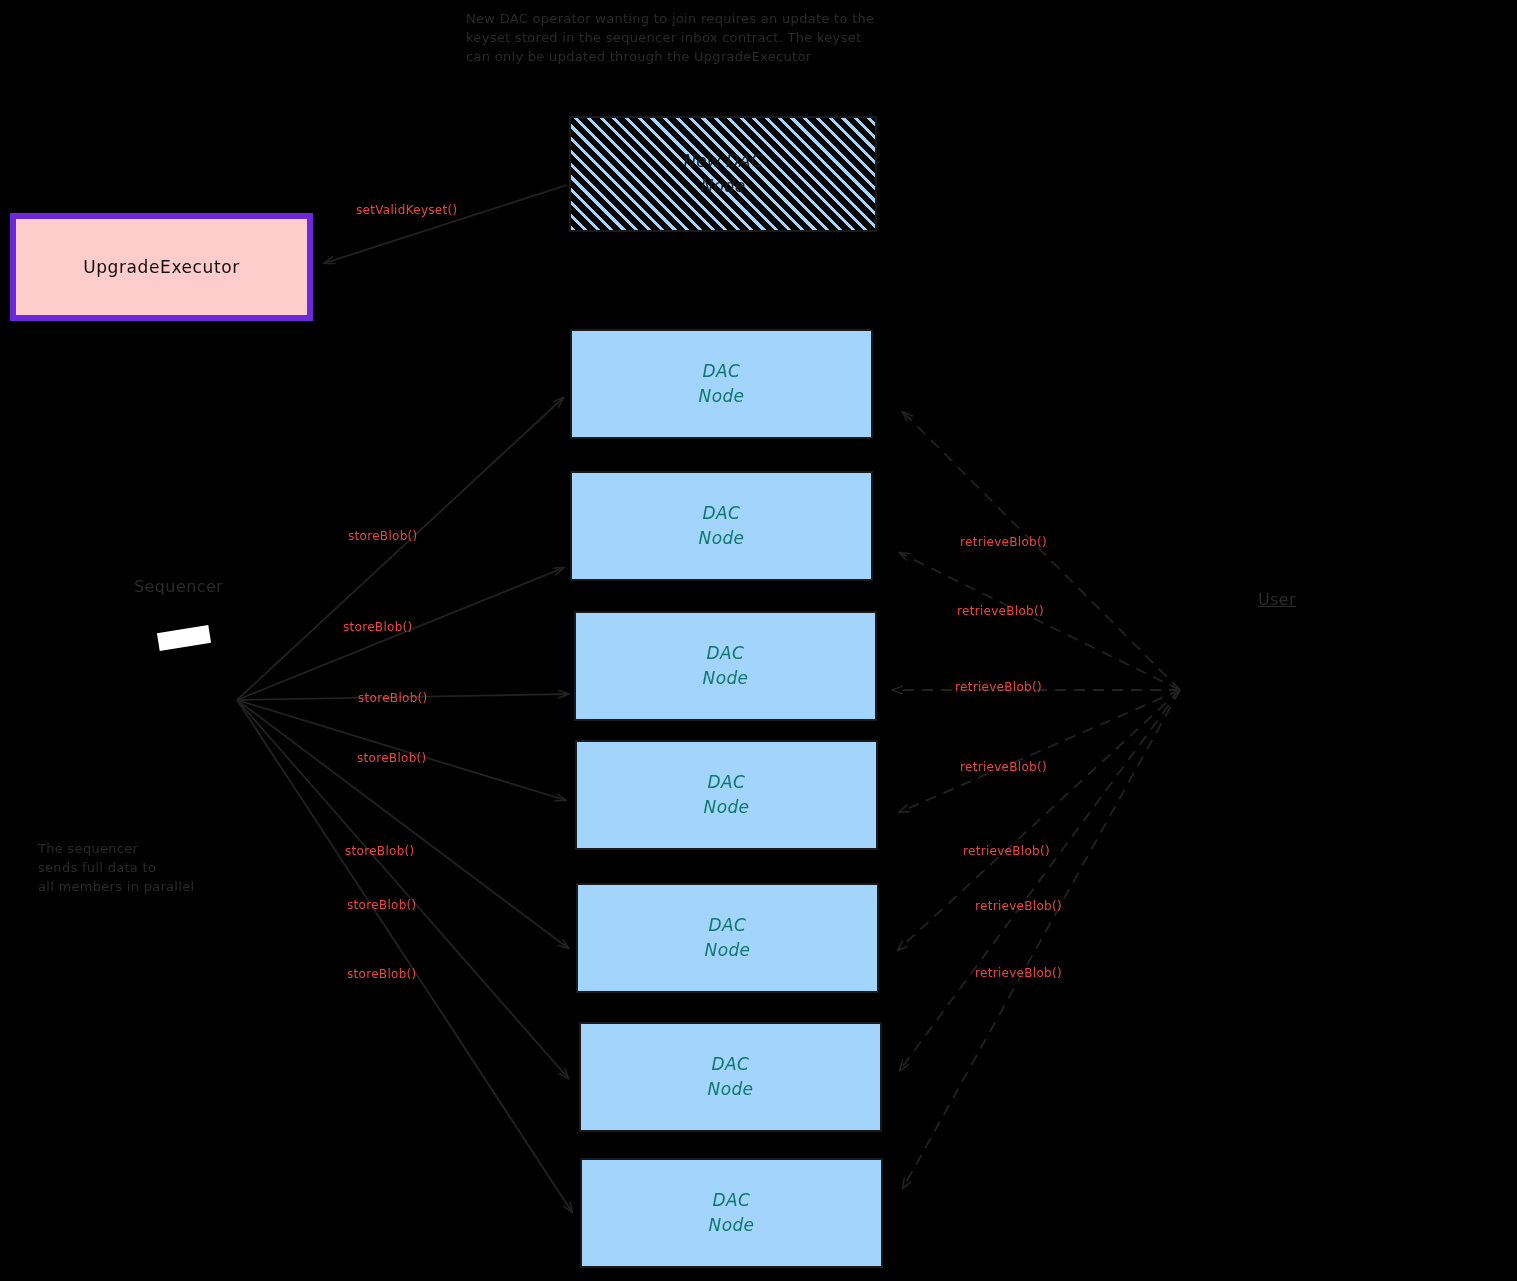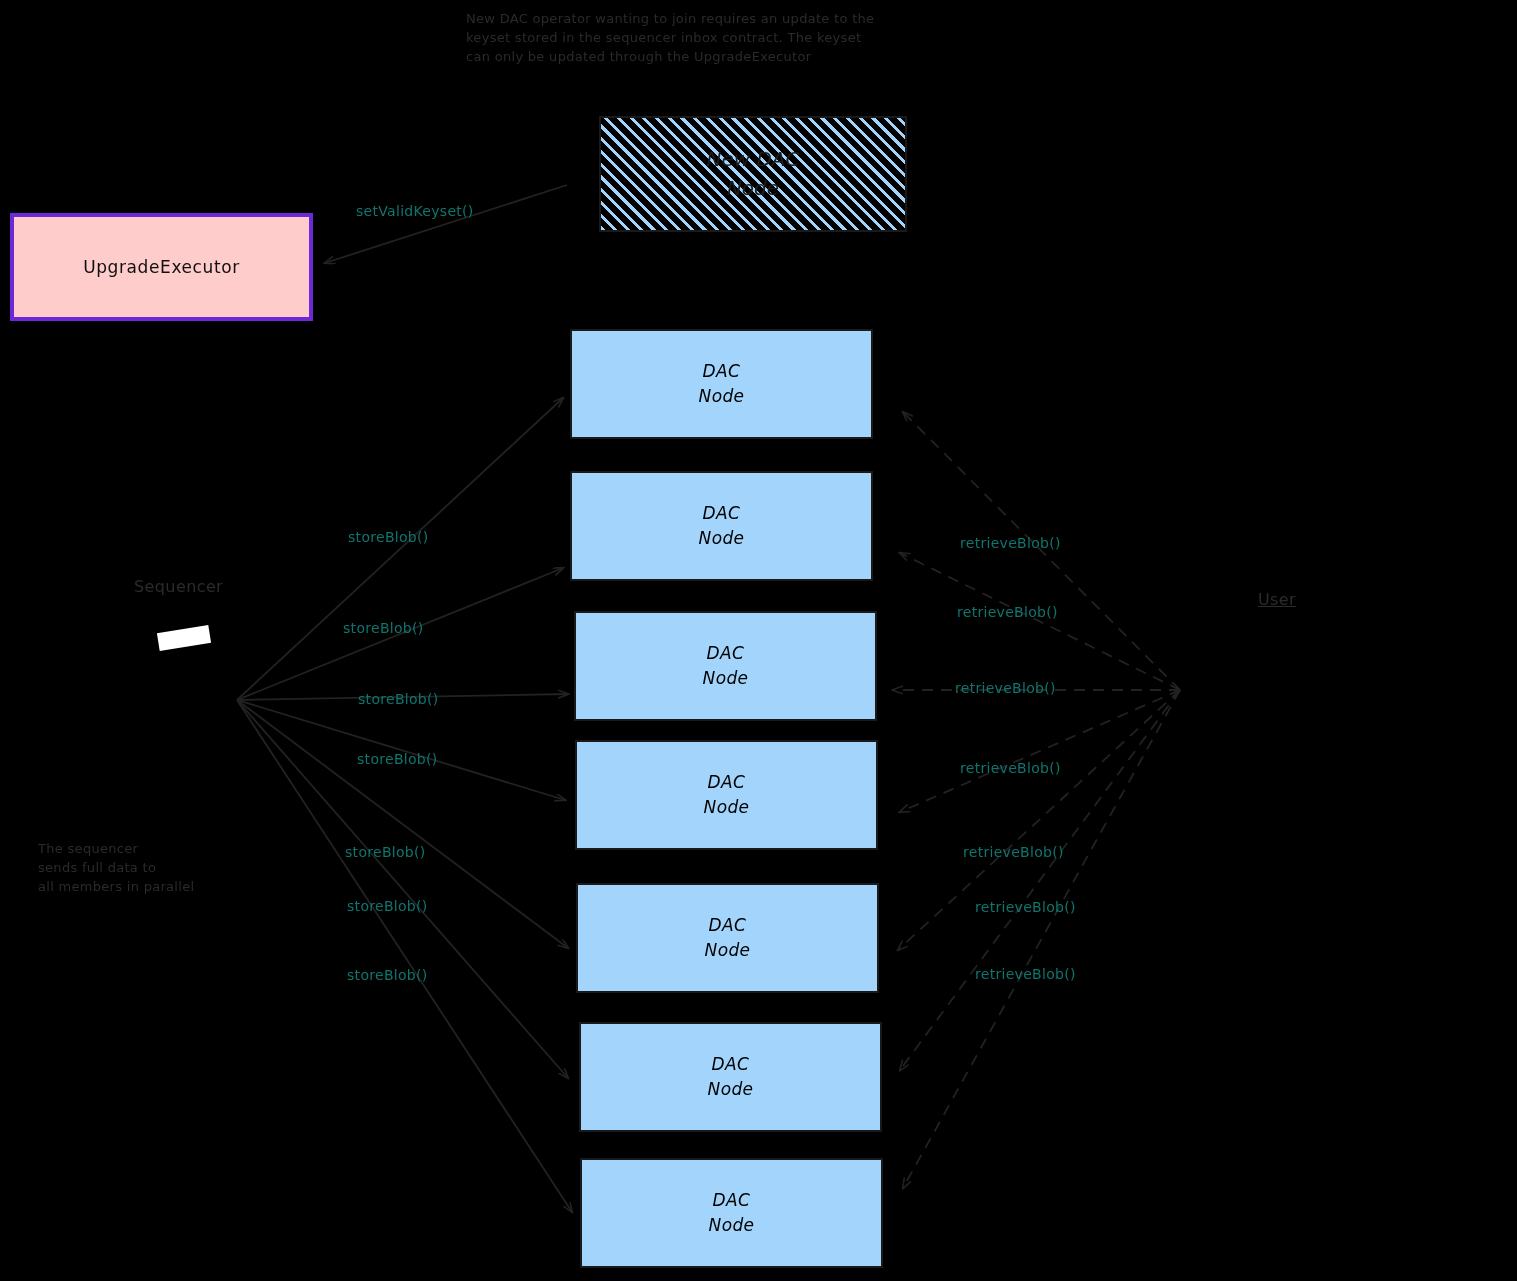--- a/index.html
+++ b/index.html
@@ -24,75 +24,74 @@
   }
   .node-box {
     position: absolute;
     box-sizing: border-box;
     border: 2px solid #1a1a1a;
     background: #a3d5fc;
     display: flex;
     align-items: center;
     justify-content: center;
     text-align: center;
-    color: #000000;
+    color: #0f766e;
     font-style: italic;
     font-size: 17px;
     line-height: 1.45;
     letter-spacing: 0.4px;
     white-space: pre-line;
   }
   .pink-box {
     position: absolute;
     box-sizing: border-box;
-    border: 4px solid #6d28d9;
+    border: 6px solid #6d28d9;
     background: #ffcccc;
     display: flex;
     align-items: center;
     justify-content: center;
     text-align: center;
     color: #101010;
     font-size: 17px;
     letter-spacing: 0.6px;
   }
   .hatch-box {
     position: absolute;
     box-sizing: border-box;
     border: 2px solid #1a1a1a;
     display: flex;
     align-items: center;
     justify-content: center;
     text-align: center;
     color: #1c1c1c;
     font-style: italic;
-    font-size: 20px;
+    font-size: 17px;
     line-height: 1.45;
     white-space: pre-line;
     background-color: #000000;
     background-image: repeating-linear-gradient(
       45deg,
       #a3d5fc 0px,
       #a3d5fc 3px,
       #000000 3px,
       #000000 9px
     );
-    margin-left: 30px;
   }
   .note {
     position: absolute;
     color: #2a2a2a;
     font-size: 13px;
     line-height: 1.45;
     white-space: pre-line;
     letter-spacing: 0.3px;
   }
   .edge-label {
     position: absolute;
-    color: #0f766e;
-    font-size: 14px;
+    color: #ef4444;
+    font-size: 12px;
     white-space: nowrap;
     letter-spacing: 0.3px;
   }
   .plain-label {
     position: absolute;
     color: #2b2b2b;
     font-size: 16px;
     white-space: nowrap;
     letter-spacing: 0.4px;
   }

